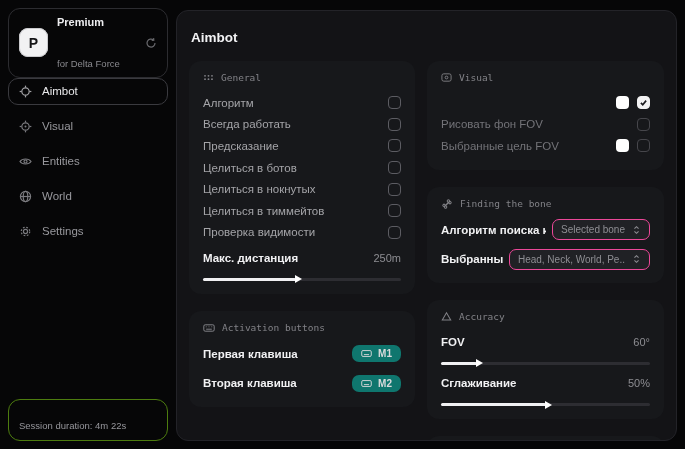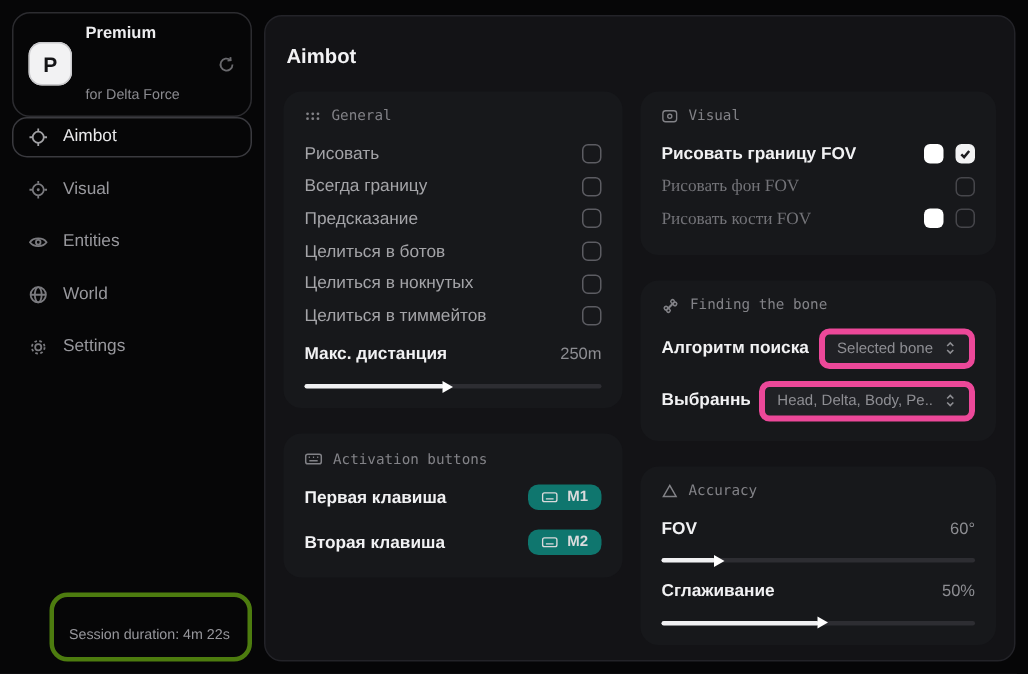--- a/index.html
+++ b/index.html
@@ -42,22 +42,22 @@
     padding:6px 10px; margin-bottom:8px;
     font-size:11.5px; color:#98989d;
     border:1px solid transparent; border-radius:10px;
     cursor:pointer;
   }
   .nav-item.selected { border-color:#3a3a3f; color:#e9e9eb; }
   .nav-item .icon { opacity:.8; }
 
   .session-card {
     margin-top:auto;
-    border:3px solid #4d7c0f; border-radius:12px;
-    padding:20px 10px 9px; font-size:9.5px; color:#97979c;margin-left:25px;
+    border:1px solid #4d7c0f; border-radius:12px;
+    padding:20px 10px 9px; font-size:9.5px; color:#97979c;
   }
 
   
   .main-panel {
     position:absolute; left:176px; top:10px; width:501px; height:431px;
     background:#131316; border:1px solid #232328; border-radius:12px;
     padding:13px 12px; overflow:hidden;
   }
   .page-title { font-size:13.5px; font-weight:bold; color:#f2f2f4; margin:6px 0 16px 2px; }
   .columns { display:flex; gap:12px; }
@@ -66,21 +66,21 @@
   .card { background:#17181b; border-radius:12px; padding:11px 14px 13px; }
   .card-header {
     display:flex; align-items:center; gap:7px;
     font-family:"DejaVu Sans Mono","Liberation Mono",monospace;
     font-size:9.5px; color:#828287; margin-bottom:9px;
   }
   .row { display:flex; align-items:center; min-height:21.6px; }
   .row .grow { flex:1; }
   .row-label { font-size:11.5px; color:#a4a4a8; white-space:nowrap; overflow:hidden; }
   .row-label.bright { color:#f1f1f3; font-weight:bold; }
-  .row-label.dim { color:#737378;font-family:Liberation Serif, serif; }
+  .row-label.dim { color:#737378; }
   .row-value { font-size:11px; color:#8d8d92; margin-left:auto; white-space:nowrap; }
 
   .checkbox {
     width:13px; height:13px; border:1.5px solid #5c5c62; border-radius:4px;
     margin-left:auto; cursor:pointer; flex:0 0 auto;
   }
   .checkbox.dimmed { border-color:#46464b; }
   .checkbox.checked {
     background:#f2f2f3; border-color:#f2f2f3;
     display:flex; align-items:center; justify-content:center;
@@ -101,21 +101,21 @@
     border-bottom:4px solid transparent;
   }
 
   .key-btn {
     margin-left:auto; display:flex; align-items:center; gap:6px;
     background:#0f766e; border-radius:7px; padding:3px 9px;
     font-size:10px; font-weight:bold; color:#dadadc; cursor:pointer;
   }
   .dropdown {
     margin-left:6px; flex:0 0 auto; display:flex; align-items:center; gap:7px;
-    background:#202125; border:4px solid #ec4899; border-radius:7px;
+    background:#202125; border:1px solid #ec4899; border-radius:7px;
     padding:4px 8px; font-size:10px; color:#8e8e93; cursor:pointer;
     max-width:162px; white-space:nowrap; overflow:hidden;
   }
   .dropdown span { overflow:hidden; white-space:nowrap; }
 
   .mb8 { margin-bottom:8px; }
   .mt4 { margin-top:4px; }
 </style>
 </head>
 <body>
@@ -216,41 +216,45 @@
                 <circle cx="9.8" cy="4.2" r="1"></circle>
               <circle cx="2.2" cy="7.8" r="1"></circle>
                 <circle cx="6" cy="7.8" r="1"></circle>
                 <circle cx="9.8" cy="7.8" r="1"></circle>
             </svg>
           </span>
           <span>General</span>
         </div>
 
         <div class="row">
-          <span class="row-label">Рисовать</span>
-          <span class="checkbox"></span>
-        </div>
-        <div class="row">
-          <span class="row-label">Всегда границу</span>
+          <span class="row-label">Алгоритм</span>
+          <span class="checkbox"></span>
+        </div>
+        <div class="row">
+          <span class="row-label">Всегда работать</span>
           <span class="checkbox"></span>
         </div>
         <div class="row">
           <span class="row-label">Предсказание</span>
           <span class="checkbox"></span>
         </div>
         <div class="row">
           <span class="row-label">Целиться в ботов</span>
           <span class="checkbox"></span>
         </div>
         <div class="row">
           <span class="row-label">Целиться в нокнутых</span>
           <span class="checkbox"></span>
         </div>
         <div class="row">
           <span class="row-label">Целиться в тиммейтов</span>
+          <span class="checkbox"></span>
+        </div>
+        <div class="row">
+          <span class="row-label">Проверка видимости</span>
           <span class="checkbox"></span>
         </div>
 
         <div class="row mt4">
           <span class="row-label bright">Макс. дистанция</span>
           <span class="row-value">250m</span>
         </div>
         <div class="slider">
           <div class="slider-fill" style="width: 47%;">
             <span class="slider-thumb"></span>
@@ -307,34 +311,33 @@
           <span class="icon">
             <svg width="11" height="11" viewBox="0 0 12 12" fill="none" stroke="#828287" stroke-width="1">
               <rect x="1" y="2" width="10" height="8" rx="2"></rect>
                 <circle cx="6" cy="6" r="1.5"></circle>
             </svg>
           </span>
           <span>Visual</span>
         </div>
 
         <div class="row">
-          <span class="row-label bright">Рисовать границу FOV</span>
           <span class="swatch"></span>
           <span class="checkbox checked">
             <svg width="9" height="9" viewBox="0 0 12 12" fill="none" stroke="#1b1b1e" stroke-width="2.2">
               <path d="M2.5 6.5 L5 9 L9.5 3.5"></path>
             </svg>
           </span>
         </div>
         <div class="row">
           <span class="row-label dim">Рисовать фон FOV</span>
           <span class="checkbox dimmed"></span>
         </div>
         <div class="row">
-          <span class="row-label dim">Рисовать кости FOV</span>
+          <span class="row-label dim">Выбранные цель FOV</span>
           <span class="swatch"></span>
           <span class="checkbox dimmed"></span>
         </div>
       </section>
 
       <section class="card">
         <div class="card-header">
           <span class="icon">
             <svg width="12" height="12" viewBox="0 0 12 12" fill="none" stroke="#828287" stroke-width="1">
               <g transform="rotate(-45 6 6)">
@@ -358,21 +361,21 @@
                 <path d="M3 4.4 L5.5 1.9 L8 4.4"></path>
                   <path d="M3 7.6 L5.5 10.1 L8 7.6"></path>
               </svg>
             </span>
           </span>
         </div>
 
         <div class="row">
           <span class="row-label bright grow">Выбранные кости</span>
           <span class="dropdown">
-            <span>Head, Delta, Body, Pe..</span>
+            <span>Head, Neck, World, Pe..</span>
             <span class="icon">
               <svg width="9" height="10" viewBox="0 0 11 12" fill="none" stroke="#8e8e93" stroke-width="1.3">
                 <path d="M3 4.4 L5.5 1.9 L8 4.4"></path>
                   <path d="M3 7.6 L5.5 10.1 L8 7.6"></path>
               </svg>
             </span>
           </span>
         </div>
       </section>
 

